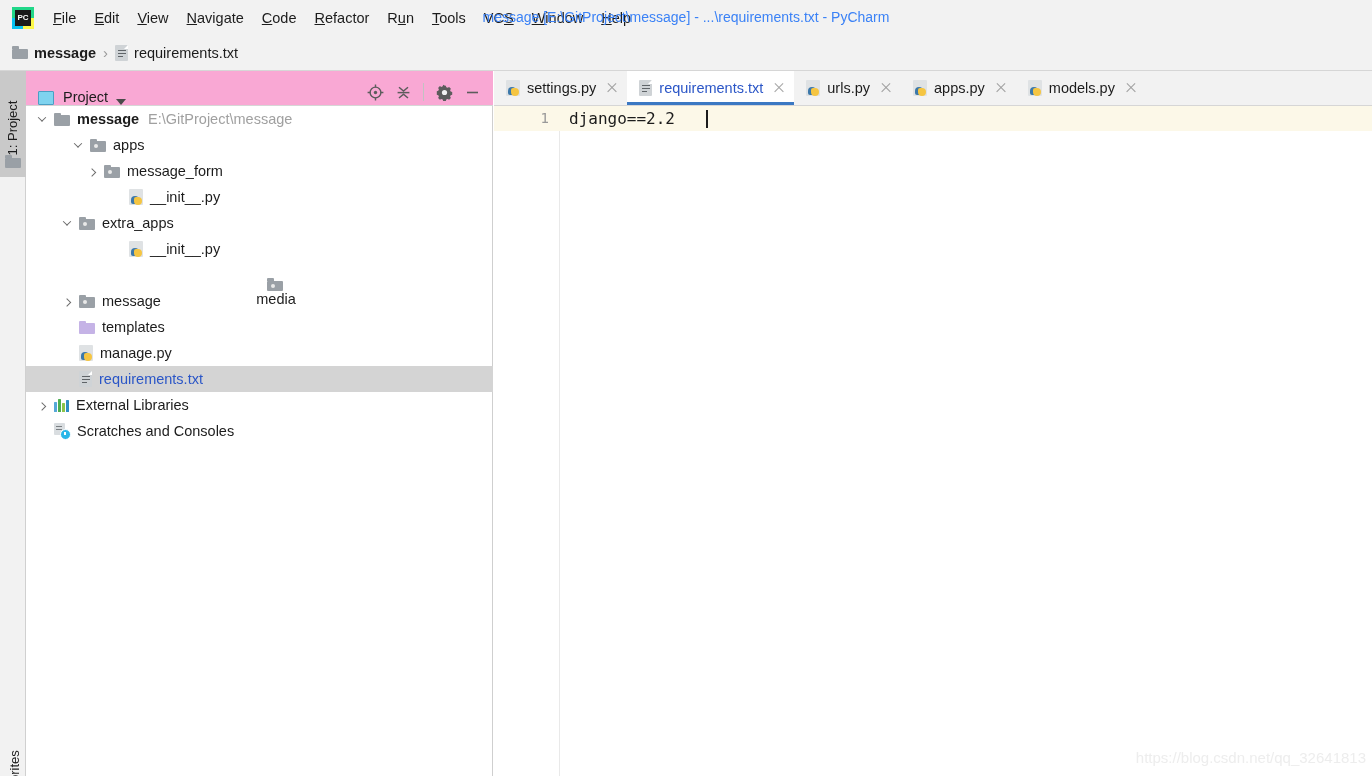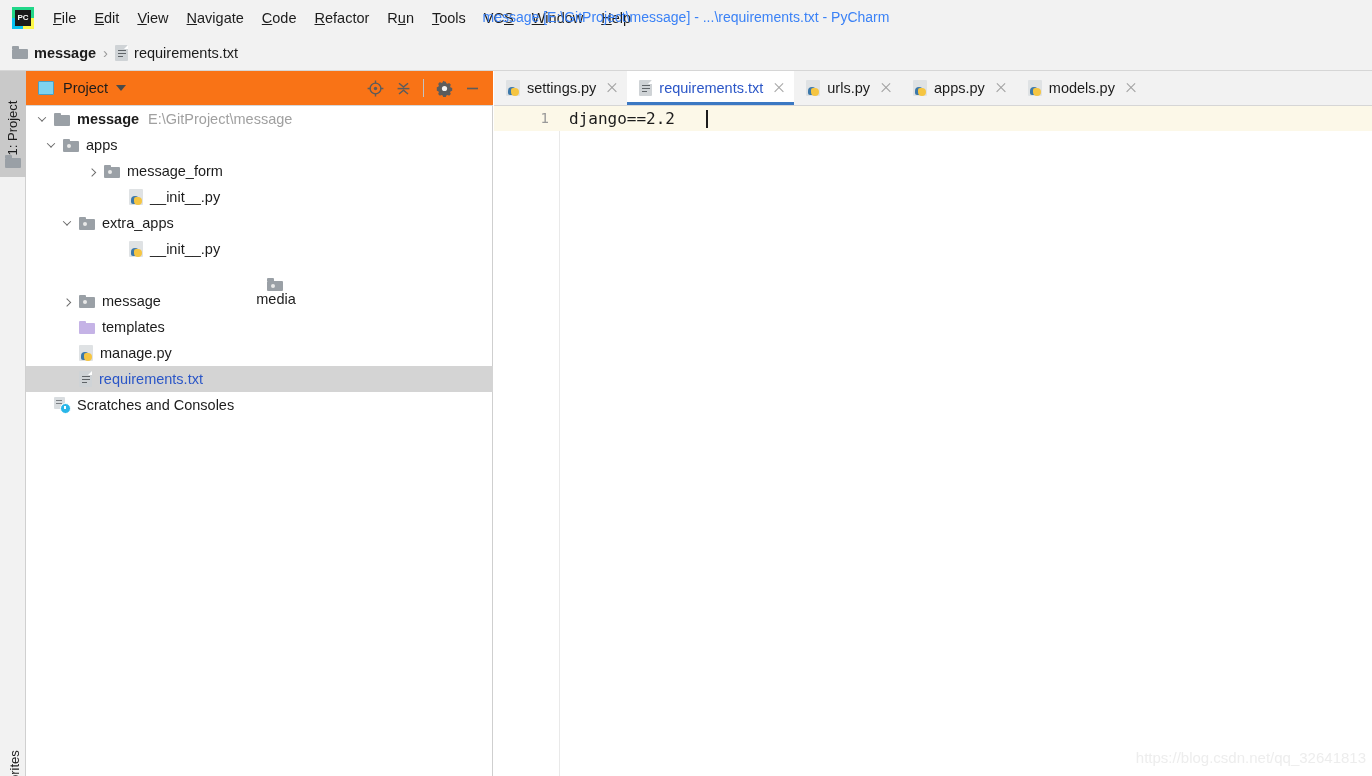--- a/index.html
+++ b/index.html
@@ -135,22 +135,22 @@
     white-space: nowrap;
   }
 
   
   .project-panel {
     position: absolute; left: 26px; top: 71px; width: 467px; height: 705px;
     background: #ffffff; border-right: 1px solid #cfcfcf;
   }
   .panel-header {
     position: relative; width: 467px; height: 35px;
-    background: #f97316; border-bottom: 1px solid #d6d6d6;
-    display: flex; align-items: center; padding: 0 8px 0 12px;
+    background: #f9a8d4; border-bottom: 1px solid #d6d6d6;
+    display: flex; align-items: flex-end; padding: 0 8px 0 12px;
   }
   .panel-icon {
     width: 16px; height: 14px; background: #7fd3ef;
     border: 1px solid #4a9fc4; border-radius: 1px; flex: 0 0 auto;
   }
   .panel-title { font-size: 14.5px; color: #1c1c1c; margin-left: 9px; }
   .panel-caret {
     margin-left: 8px; width: 0; height: 0;
     border-left: 5px solid transparent; border-right: 5px solid transparent;
     border-top: 6px solid #4a4a4a;
@@ -375,21 +375,21 @@
           </span>
           <span class="node-icon">
             <span class="ic-folder">
               <i class="tab"></i>
               <i class="body"></i>
             </span>
           </span>
           <span class="node-label bold">message</span>
           <span class="node-path">E:\GitProject\message</span>
         </div>
-        <div class="tree-row" style="padding-left: 17px;">
+        <div class="tree-row" style="padding-left: 44px;">
           <span class="arrow down">
             <i></i>
           </span>
           <span class="node-icon">
             <span class="ic-folder mod">
               <i class="tab"></i>
               <i class="body"></i>
             </span>
           </span>
           <span class="node-label">apps</span>
@@ -483,20 +483,34 @@
         <div class="tree-row selected" style="padding-left: 33px;">
           <span class="arrow none"></span>
           <span class="node-icon">
             <span class="ic-txt">
               <i class="ln l1"></i>
               <i class="ln l2"></i>
               <i class="ln l3"></i>
             </span>
           </span>
           <span class="node-label">requirements.txt</span>
+        </div>
+        <div class="tree-row" style="padding-left: 8px;">
+          <span class="arrow right">
+            <i></i>
+          </span>
+          <span class="node-icon">
+            <span class="ic-lib">
+              <b></b>
+              <b></b>
+              <b></b>
+              <b></b>
+            </span>
+          </span>
+          <span class="node-label">External Libraries</span>
         </div>
         <div class="tree-row" style="padding-left: 8px;">
           <span class="arrow none"></span>
           <span class="node-icon">
             <span class="ic-scr">
               <i class="pg"></i>
               <i class="clk"></i>
             </span>
           </span>
           <span class="node-label">Scratches and Consoles</span>

